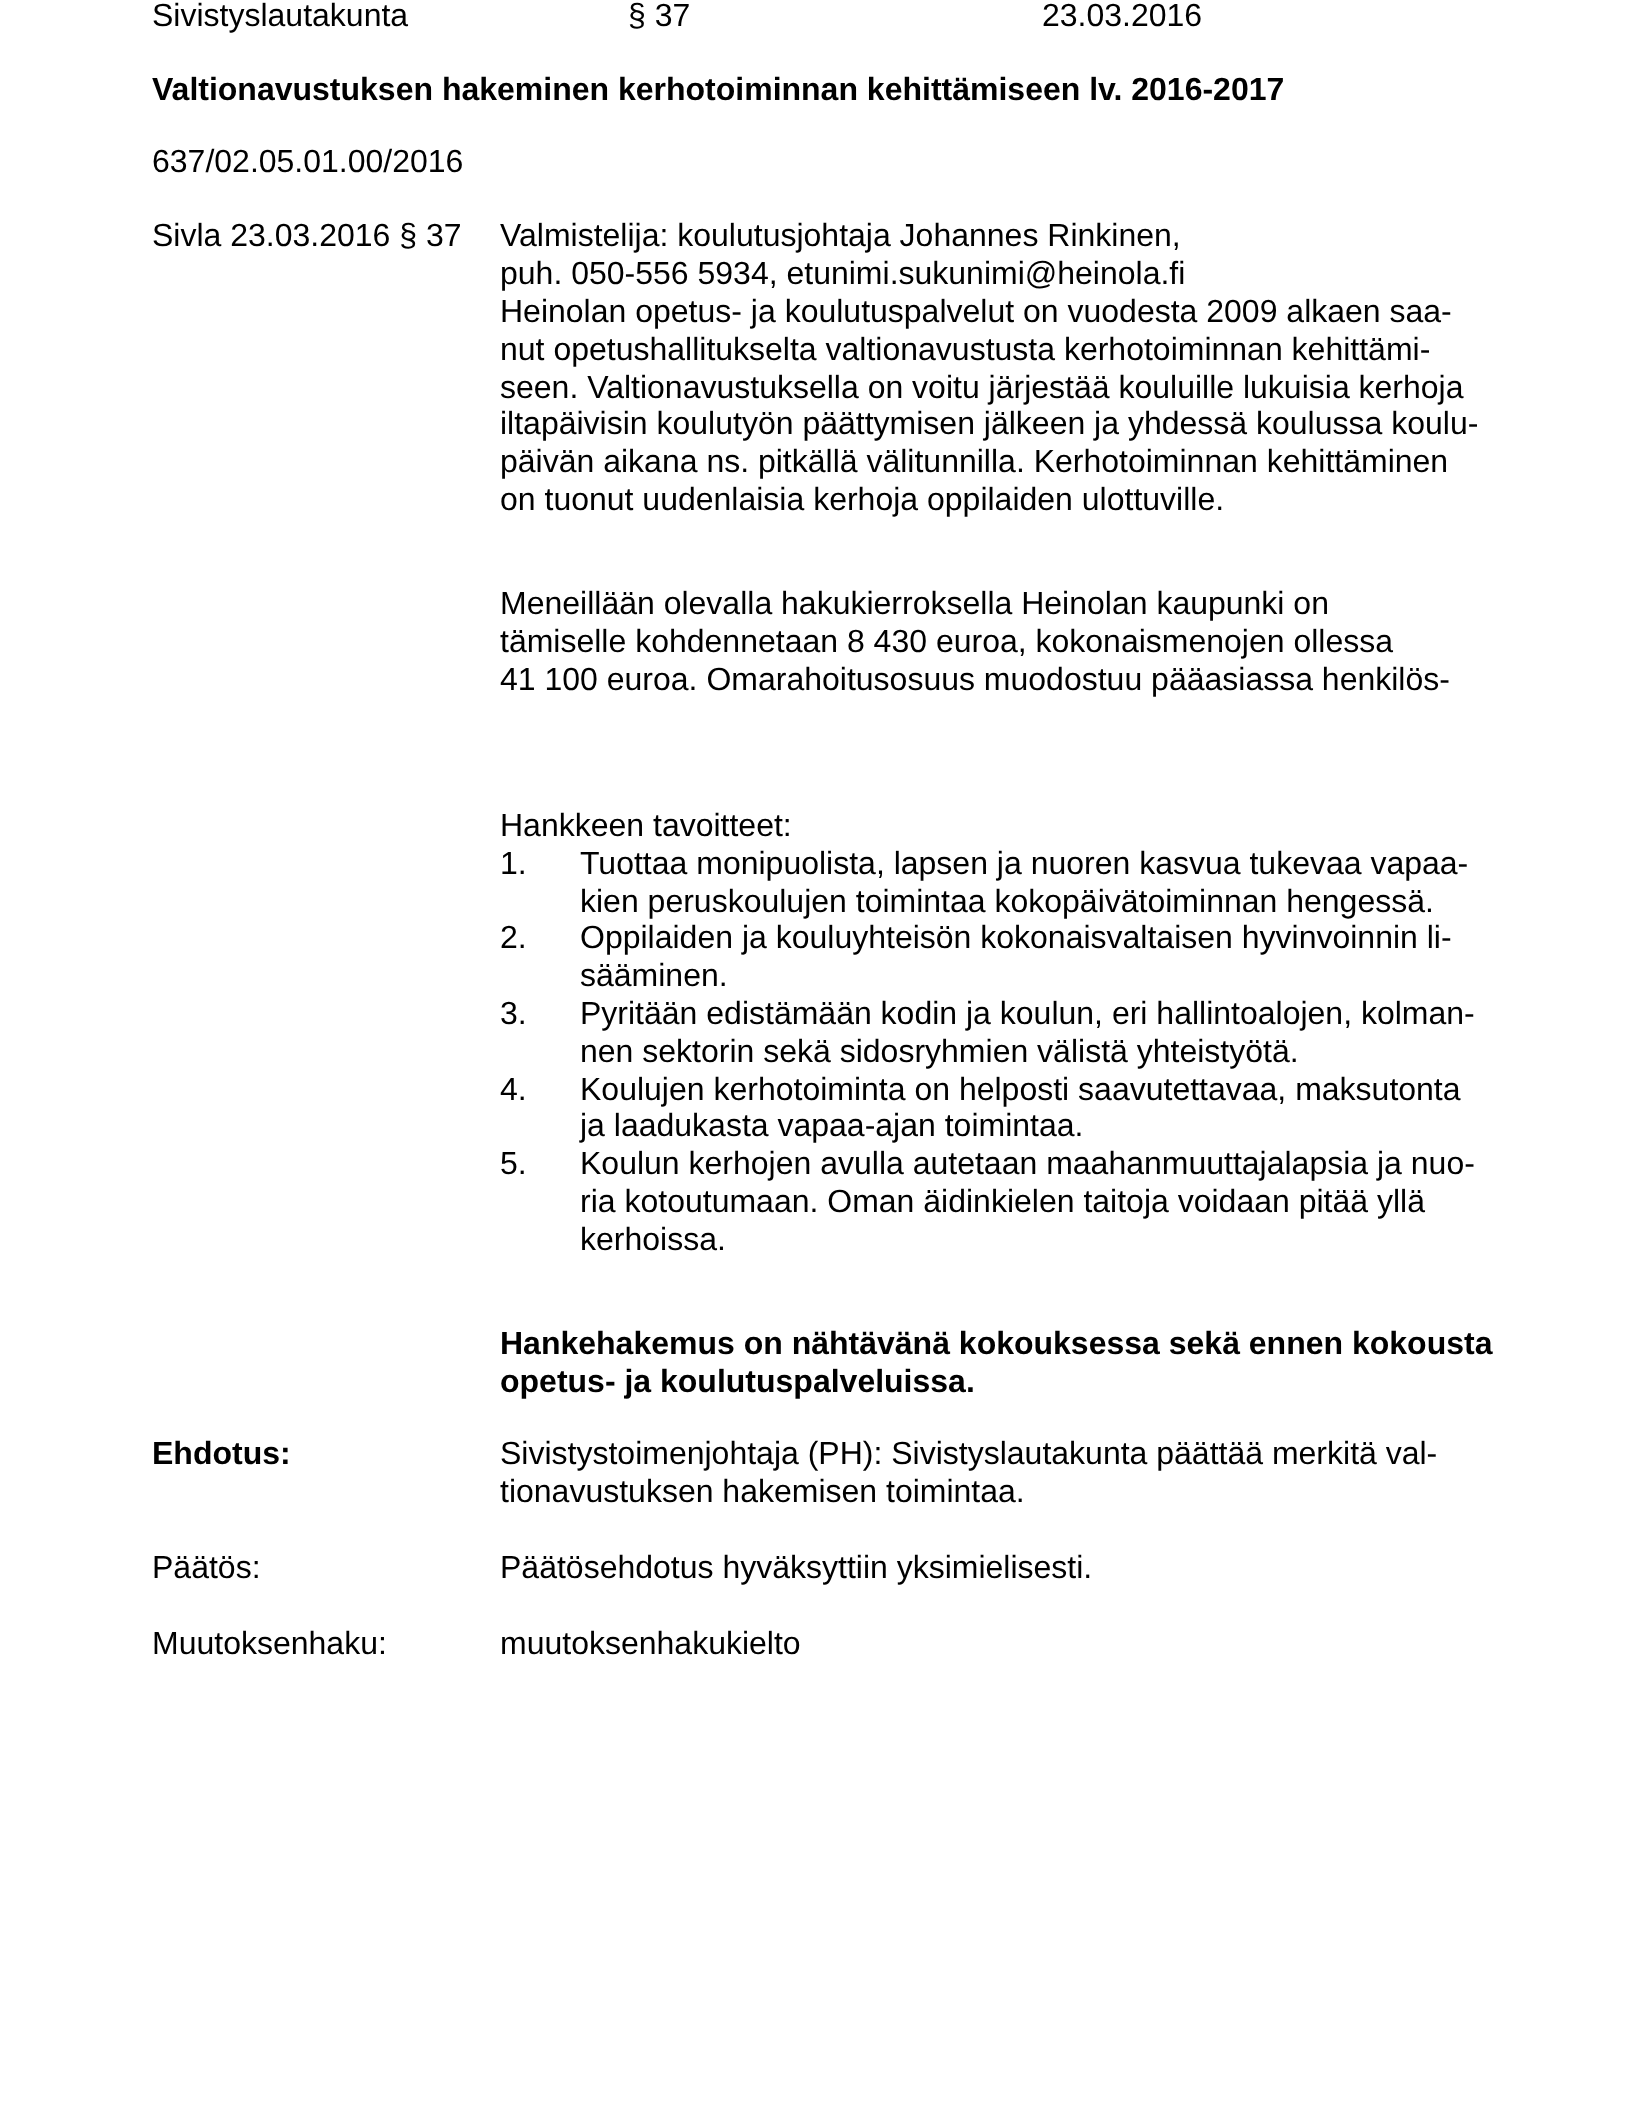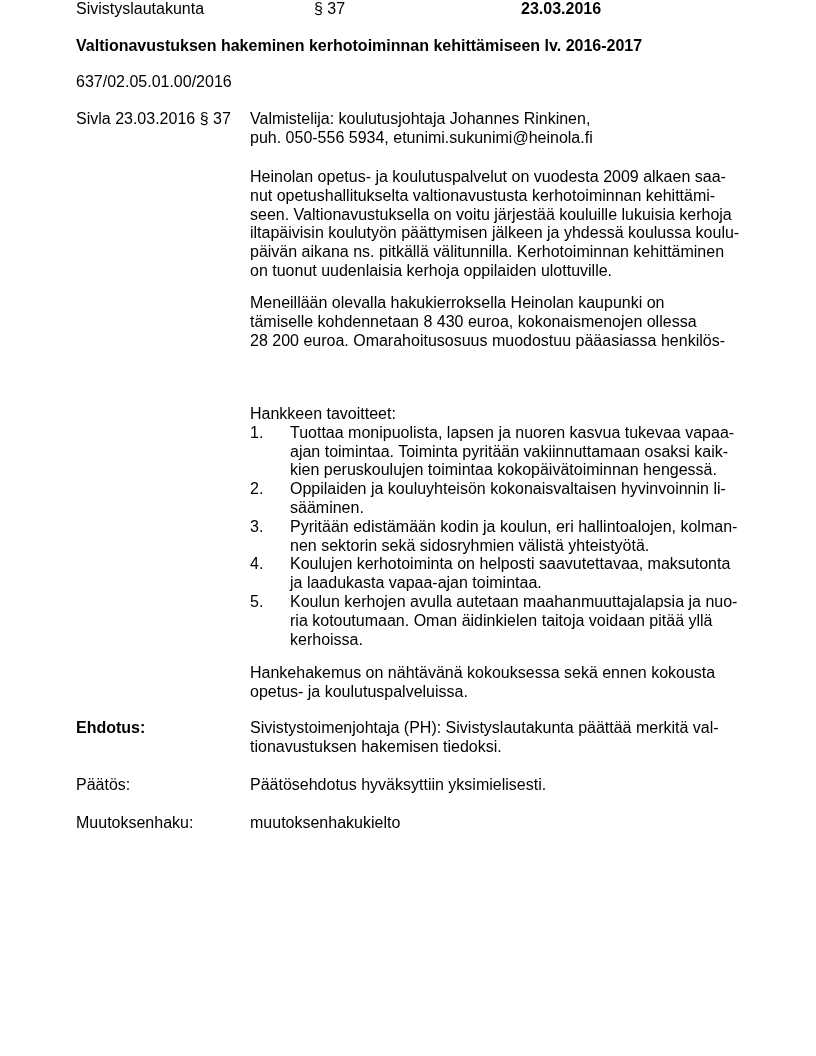--- a/index.html
+++ b/index.html
@@ -16,55 +16,54 @@
   .line { display: block; white-space: nowrap; }
   .ol-item { position: relative; }
   .ol-num { position: absolute; left: 0; }
   .ol-text { display: block; margin-left: 40px; }
 </style>
 </head>
 <body>
 
 <div class="abs header-row left" style="top:0px;">Sivistyslautakunta</div>
 <div class="abs header-row" style="left:314px;top:0px;">§ 37</div>
-<div class="abs header-row" style="left:521px;top:0px;font-weight:bold;">23.03.2016</div>
+<div class="abs header-row" style="left:521px;top:0px;">23.03.2016</div>
 
 <div class="abs left title" style="top:37px;">Valtionavustuksen hakeminen kerhotoiminnan kehittämiseen lv. 2016-2017</div>
 
 <div class="abs left" style="top:73px;">637/02.05.01.00/2016</div>
 
 <div class="abs left" style="top:110px;">Sivla 23.03.2016 § 37</div>
 
 <div class="abs content" style="top:110px;">
   <span class="line">Valmistelija: koulutusjohtaja Johannes Rinkinen,</span>
   <span class="line">puh. 050-556 5934, etunimi.sukunimi@heinola.fi</span>
 </div>
 
-<div class="abs content" style="top:168px;">
+<div class="abs content" style="top:148px;">
   <span class="line">Heinolan opetus- ja koulutuspalvelut on vuodesta 2009 alkaen saa-</span>
   <span class="line">nut opetushallitukselta valtionavustusta kerhotoiminnan kehittämi-</span>
   <span class="line">seen. Valtionavustuksella on voitu järjestää kouluille lukuisia kerhoja</span>
   <span class="line">iltapäivisin koulutyön päättymisen jälkeen ja yhdessä koulussa koulu-</span>
   <span class="line">päivän aikana ns. pitkällä välitunnilla. Kerhotoiminnan kehittäminen</span>
   <span class="line">on tuonut uudenlaisia kerhoja oppilaiden ulottuville.</span>
 </div>
 
 <div class="abs content" style="top:294px;">
   <span class="line">Meneillään olevalla hakukierroksella Heinolan kaupunki on</span>
   <span class="line">tämiselle kohdennetaan 8 430 euroa, kokonaismenojen ollessa</span>
-  <span class="line">28 200 euroa. Omarahoitusosuus muodostuu pääasiassa henkilös-</span>
+  <span class="line">41 100 euroa. Omarahoitusosuus muodostuu pääasiassa henkilös-</span>
 </div>
 
 <div class="abs content" style="top:405px;">
   <span class="line">Hankkeen tavoitteet:</span>
   <div class="ol-item">
     <span class="ol-num">1.</span>
     <span class="ol-text">
       <span class="line">Tuottaa monipuolista, lapsen ja nuoren kasvua tukevaa vapaa-</span>
-      <span class="line">ajan toimintaa. Toiminta pyritään vakiinnuttamaan osaksi kaik-</span>
       <span class="line">kien peruskoulujen toimintaa kokopäivätoiminnan hengessä.</span>
     </span>
   </div>
   <div class="ol-item">
     <span class="ol-num">2.</span>
     <span class="ol-text">
       <span class="line">Oppilaiden ja kouluyhteisön kokonaisvaltaisen hyvinvoinnin li-</span>
       <span class="line">sääminen.</span>
     </span>
   </div>
@@ -85,28 +84,28 @@
   <div class="ol-item">
     <span class="ol-num">5.</span>
     <span class="ol-text">
       <span class="line">Koulun kerhojen avulla autetaan maahanmuuttajalapsia ja nuo-</span>
       <span class="line">ria kotoutumaan. Oman äidinkielen taitoja voidaan pitää yllä</span>
       <span class="line">kerhoissa.</span>
     </span>
   </div>
 </div>
 
-<div class="abs content" style="top:664px;">
+<div class="abs content" style="top:664px;font-weight:bold;">
   <span class="line">Hankehakemus on nähtävänä kokouksessa sekä ennen kokousta</span>
   <span class="line">opetus- ja koulutuspalveluissa.</span>
 </div>
 
 <div class="abs left" style="top:719px;font-weight:bold;">Ehdotus:</div>
 <div class="abs content" style="top:719px;">
   <span class="line">Sivistystoimenjohtaja (PH): Sivistyslautakunta päättää merkitä val-</span>
-  <span class="line">tionavustuksen hakemisen tiedoksi.</span>
+  <span class="line">tionavustuksen hakemisen toimintaa.</span>
 </div>
 
 <div class="abs left" style="top:776px;">Päätös:</div>
 <div class="abs content" style="top:776px;">Päätösehdotus hyväksyttiin yksimielisesti.</div>
 
 <div class="abs left" style="top:814px;">Muutoksenhaku:</div>
 <div class="abs content" style="top:814px;">muutoksenhakukielto</div>
 
 </body></html>

